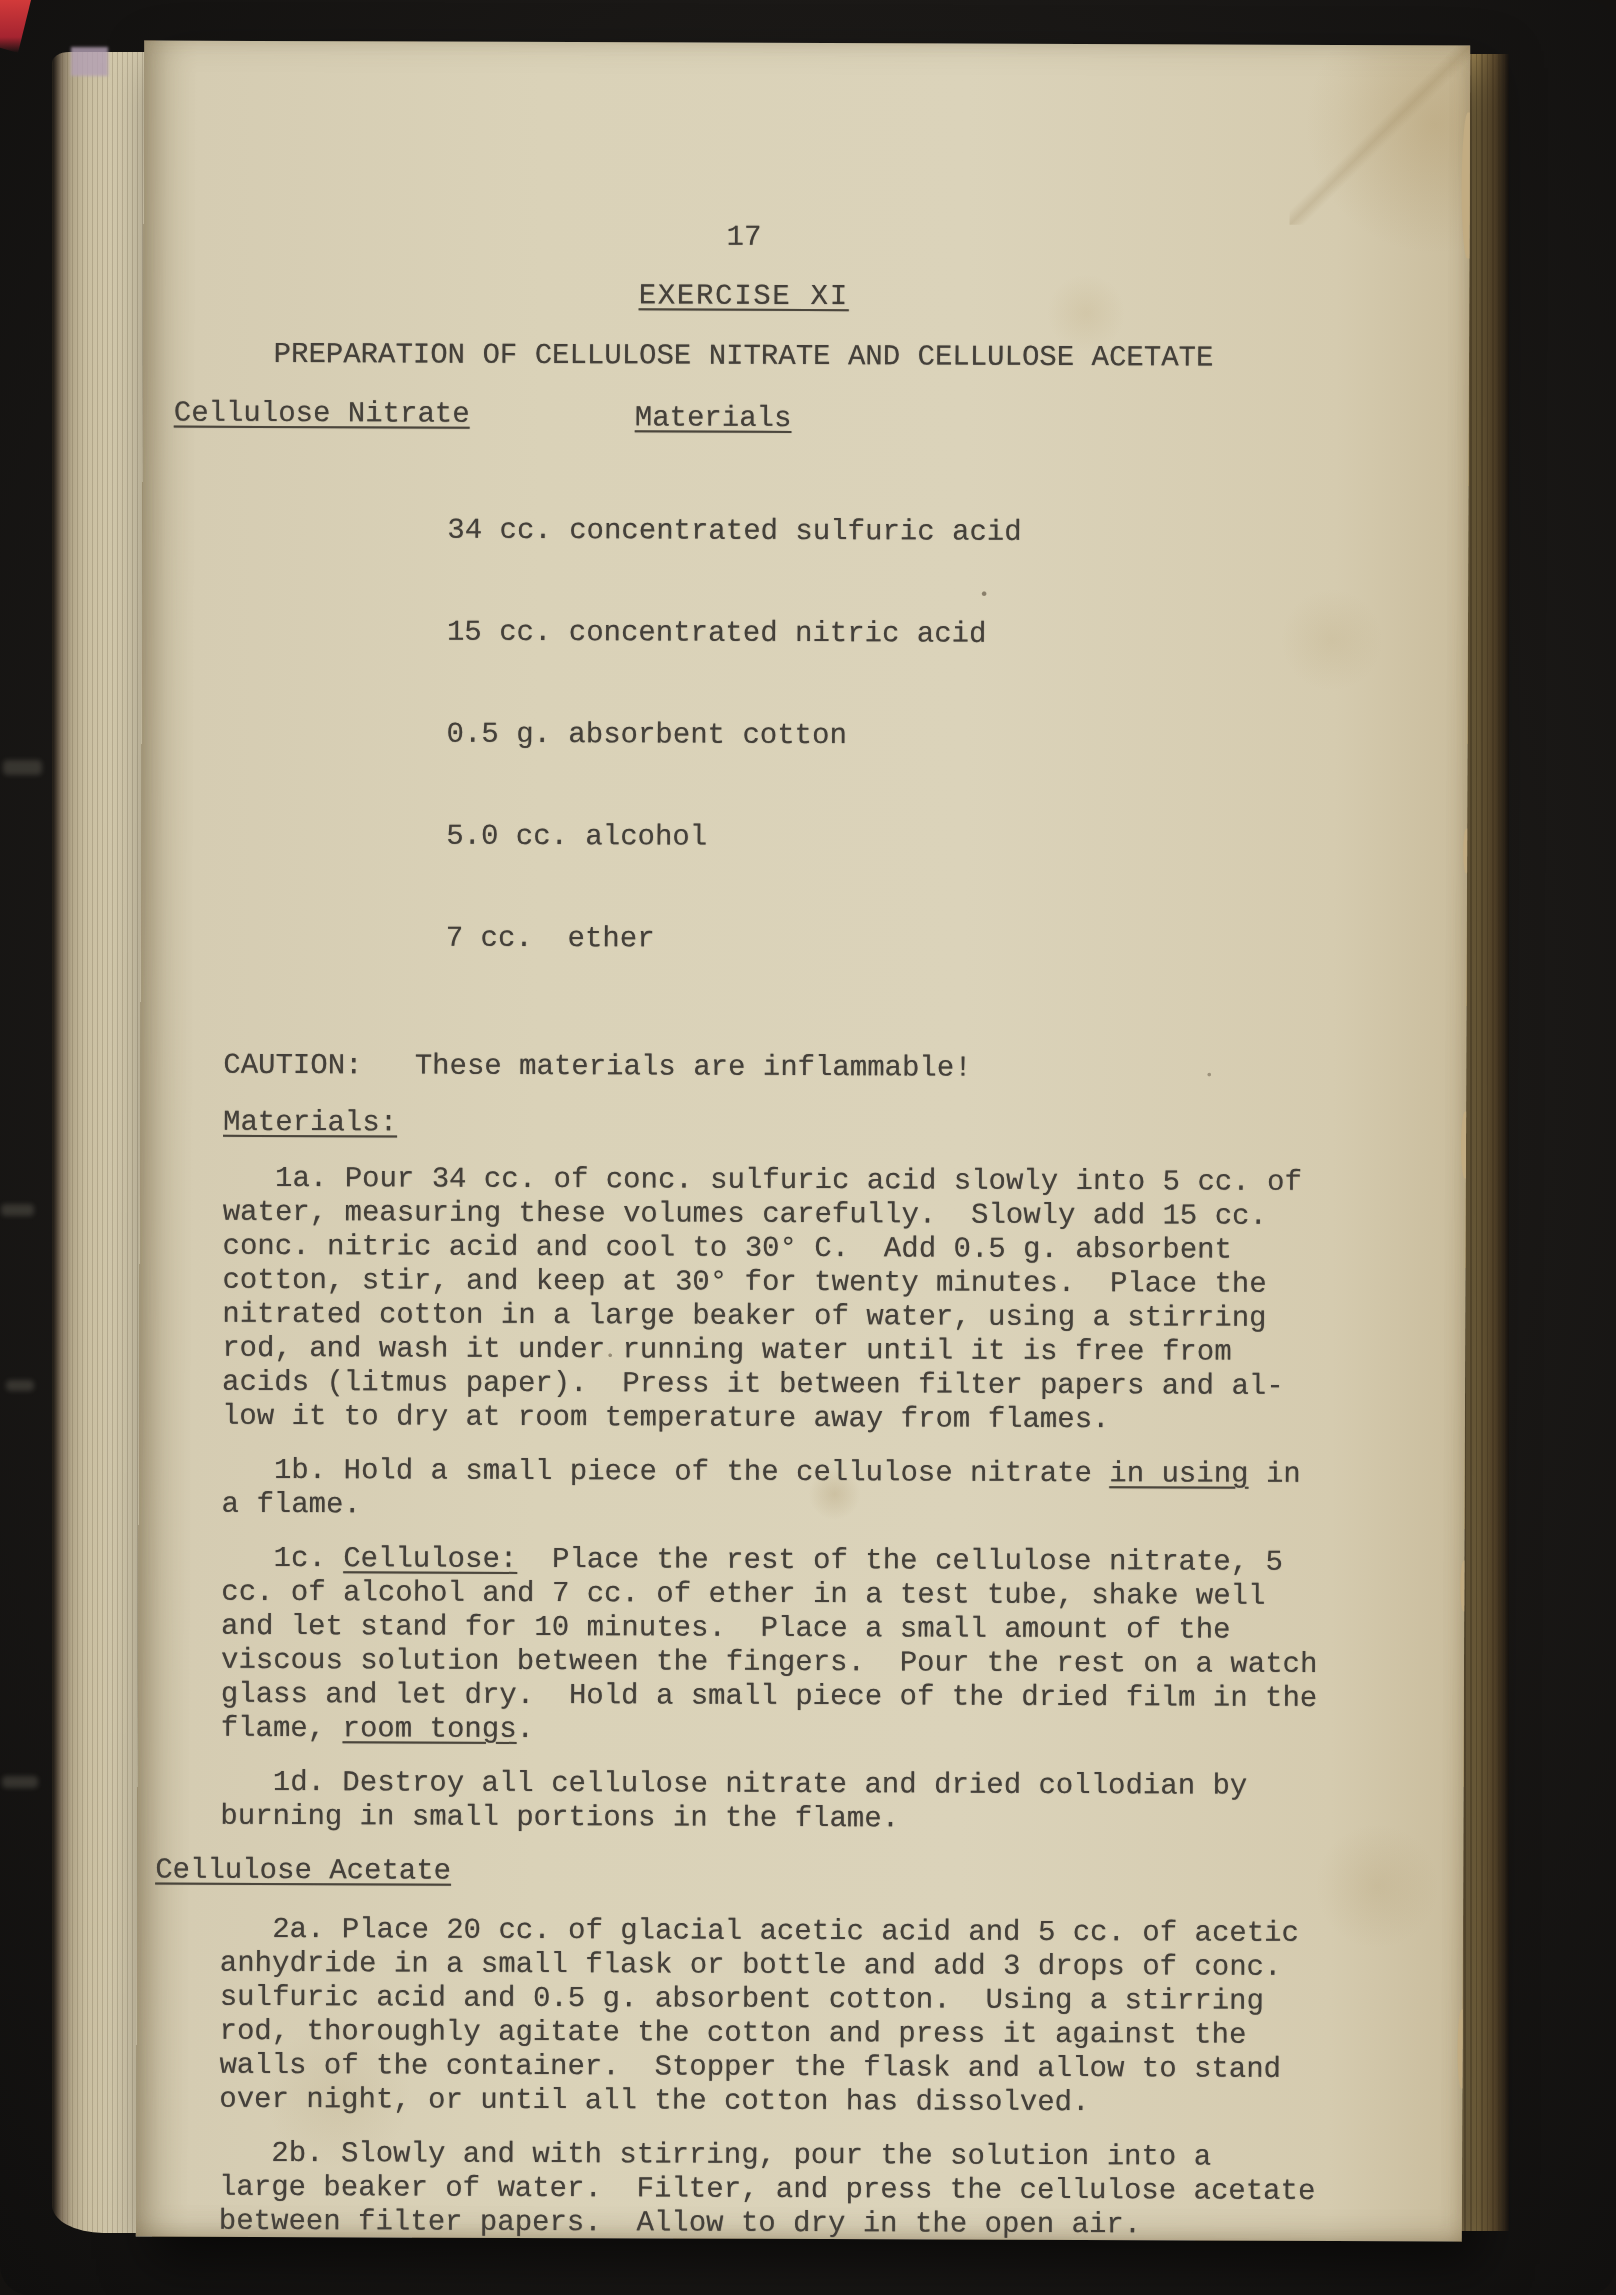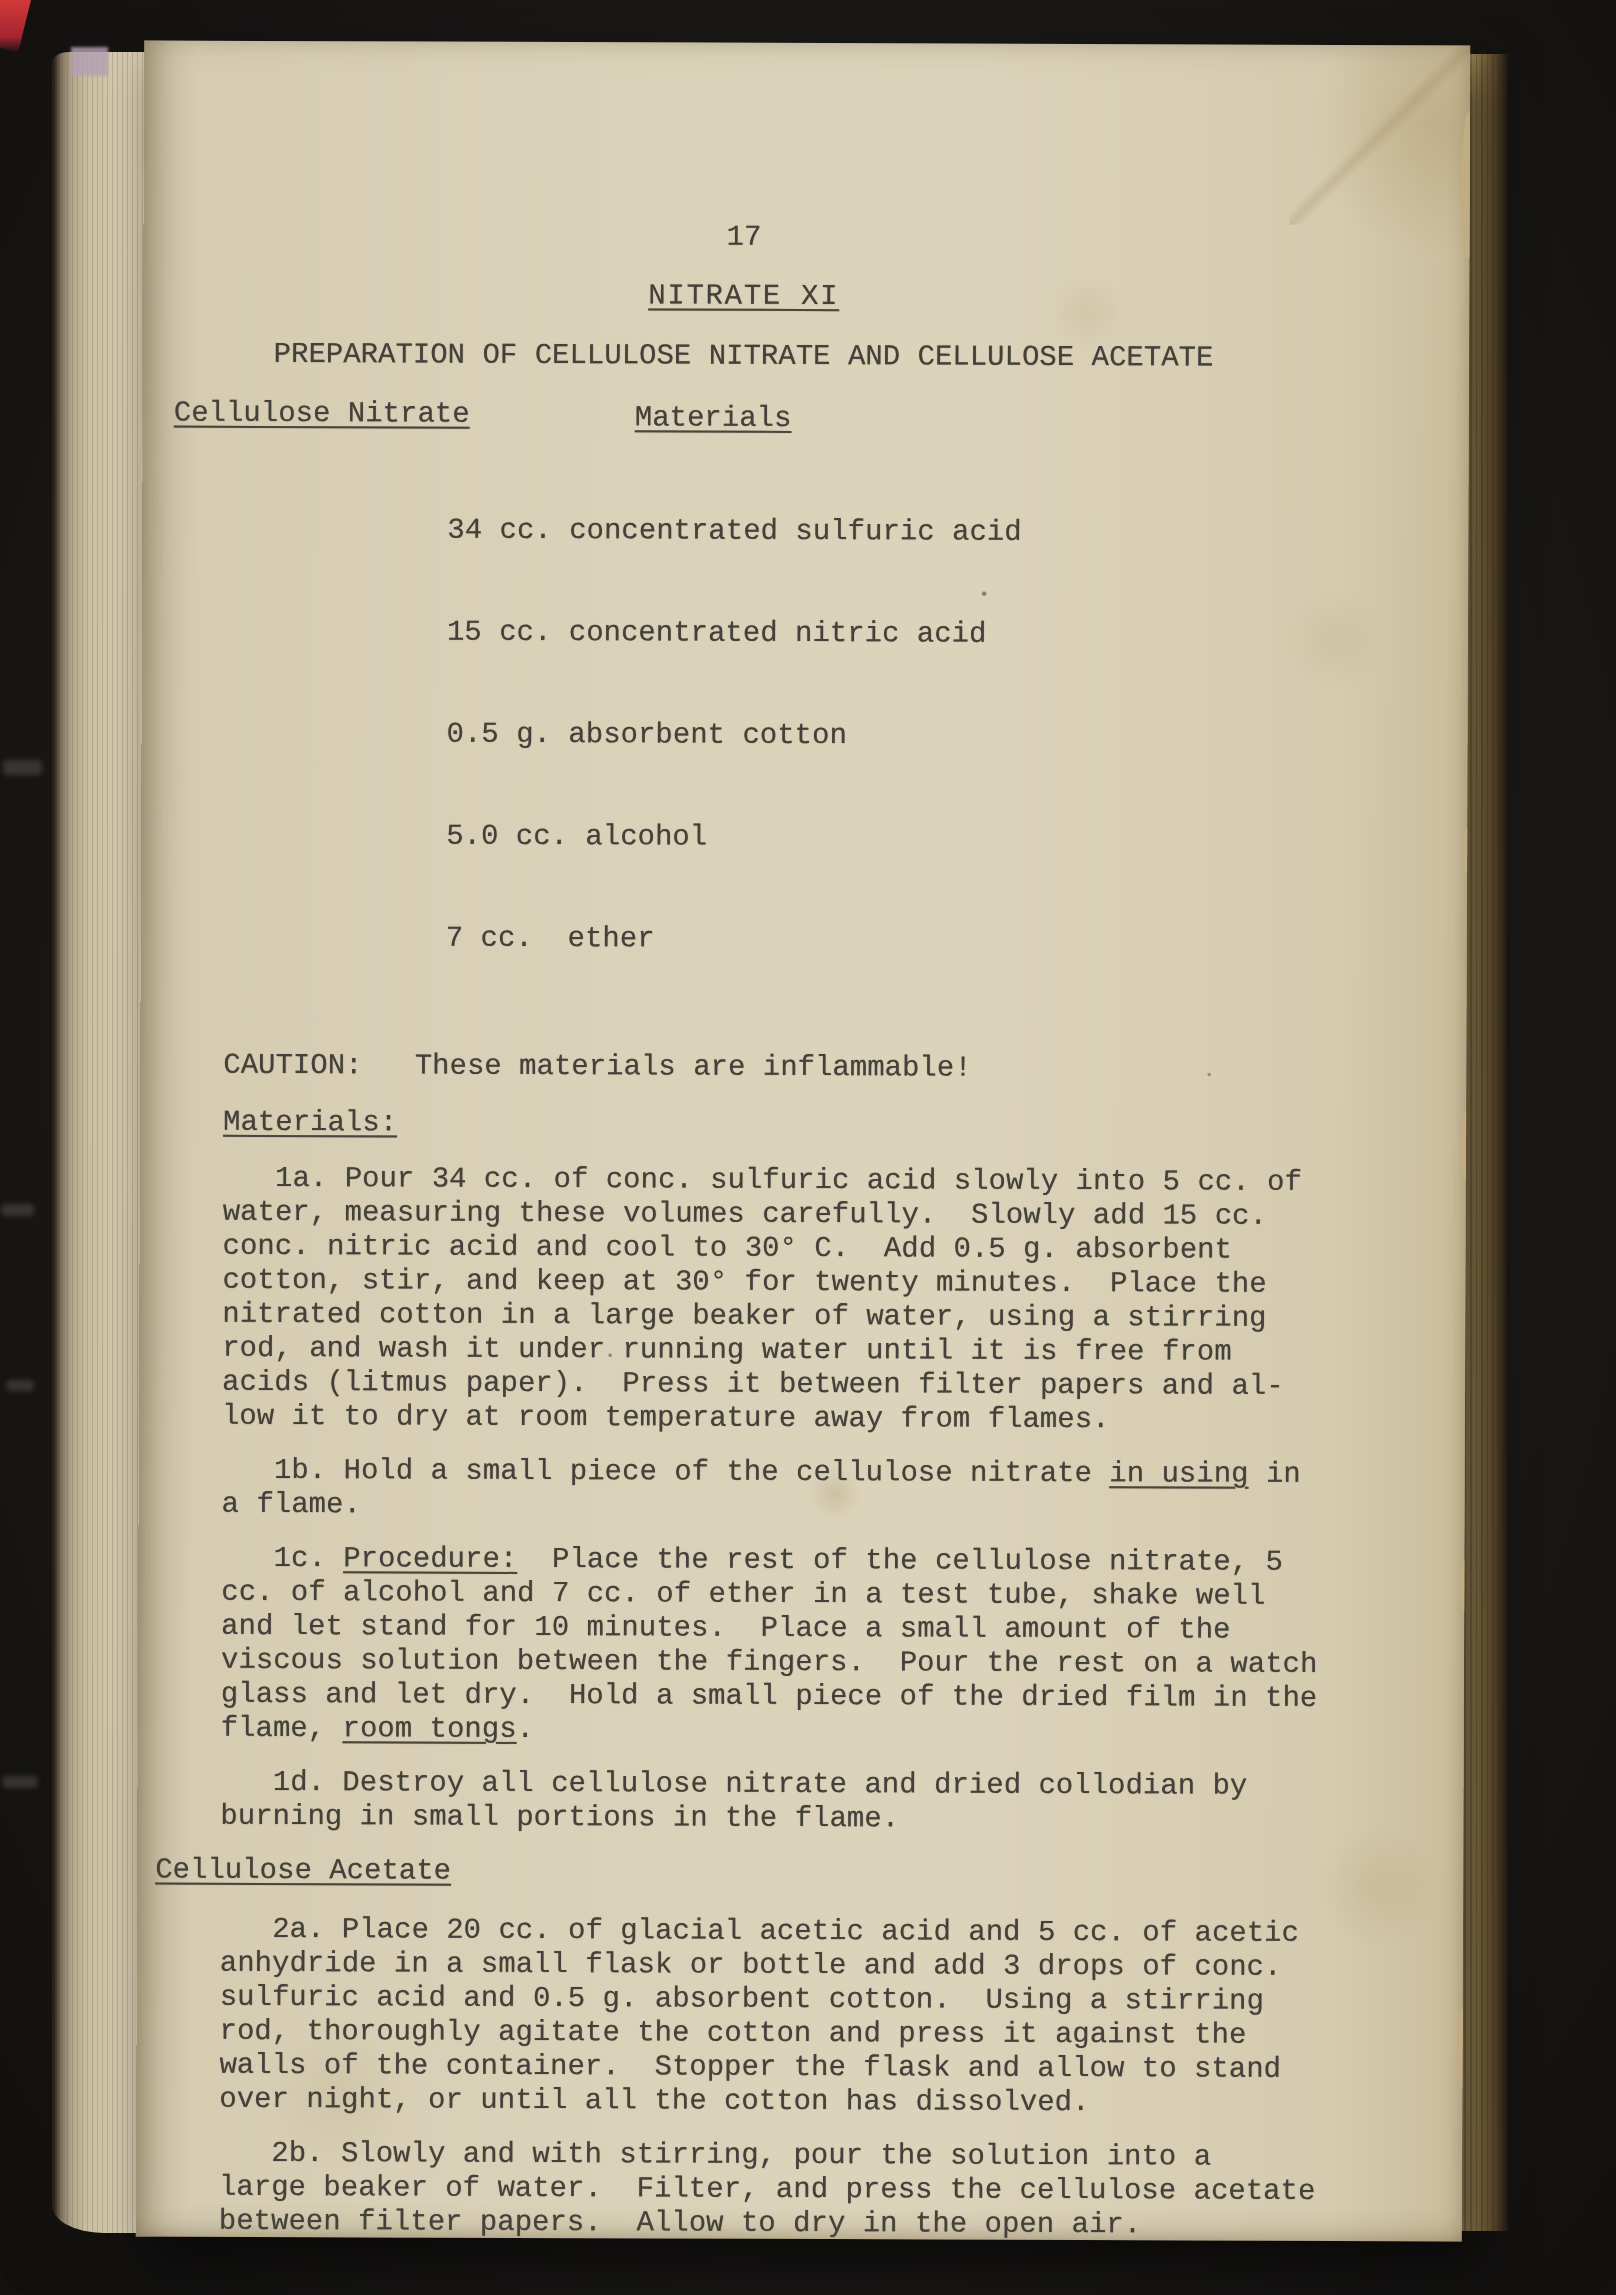--- a/index.html
+++ b/index.html
@@ -130,21 +130,21 @@
   <div class="page">
     <div class="fold"></div>
     <div class="chip c1"></div>
     <div class="chip c2"></div>
     <div class="chip c3"></div>
     <div class="chip c4"></div>
     <div class="chip c5"></div>
 
     <div class="content">
       <div class="center pnum">17</div>
-      <div class="center title"><span class="u">NITRATE XI</span></div>
+      <div class="center title"><span class="u">EXERCISE XI</span></div>
       <div class="center subtitle">PREPARATION OF CELLULOSE NITRATE AND CELLULOSE ACETATE</div>
 
       <div class="hrow"><span class="hang u">Cellulose Nitrate</span><span class="mat-head u">Materials</span></div>
 
       <div class="materials">
         <div class="mat">34 cc. concentrated sulfuric acid</div>
         <div class="mat">15 cc. concentrated nitric acid</div>
         <div class="mat">0.5 g. absorbent cotton</div>
         <div class="mat">5.0 cc. alcohol</div>
         <div class="mat">7 cc.  ether</div>
@@ -157,21 +157,21 @@
       <p class="para"><span>   1a. Pour 34 cc. of conc. sulfuric acid slowly into 5 cc. of
 water, measuring these volumes carefully.  Slowly add 15 cc.
 conc. nitric acid and cool to 30° C.  Add 0.5 g. absorbent
 cotton, stir, and keep at 30° for twenty minutes.  Place the
 nitrated cotton in a large beaker of water, using a stirring
 rod, and wash it under running water until it is free from
 acids (litmus paper).  Press it between filter papers and al-
 low it to dry at room temperature away from flames.</span></p>
       <p class="para"><span>   1b. Hold a small piece of the cellulose nitrate </span><span class="u">in using</span><span> in
 a flame.</span></p>
-      <p class="para"><span>   1c. </span><span class="u">Procedure:</span><span>  Place the rest of the cellulose nitrate, 5
+      <p class="para"><span>   1c. </span><span class="u">Cellulose:</span><span>  Place the rest of the cellulose nitrate, 5
 cc. of alcohol and 7 cc. of ether in a test tube, shake well
 and let stand for 10 minutes.  Place a small amount of the
 viscous solution between the fingers.  Pour the rest on a watch
 glass and let dry.  Hold a small piece of the dried film in the
 flame, </span><span class="u">room tongs</span><span>.</span></p>
       <p class="para"><span>   1d. Destroy all cellulose nitrate and dried collodian by
 burning in small portions in the flame.</span></p>
 
       <div class="acetate-head"><span class="u">Cellulose Acetate</span></div>
 

